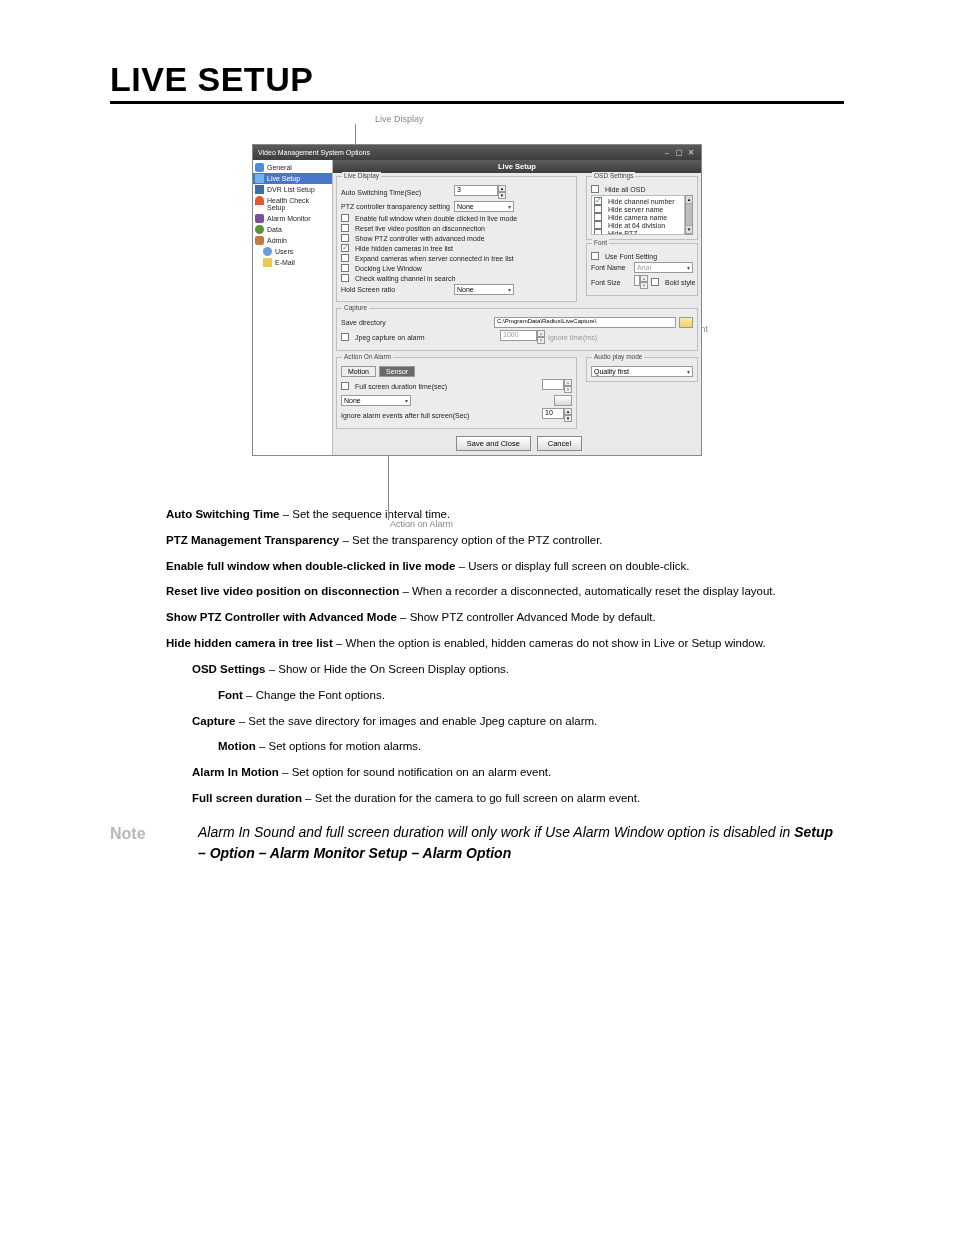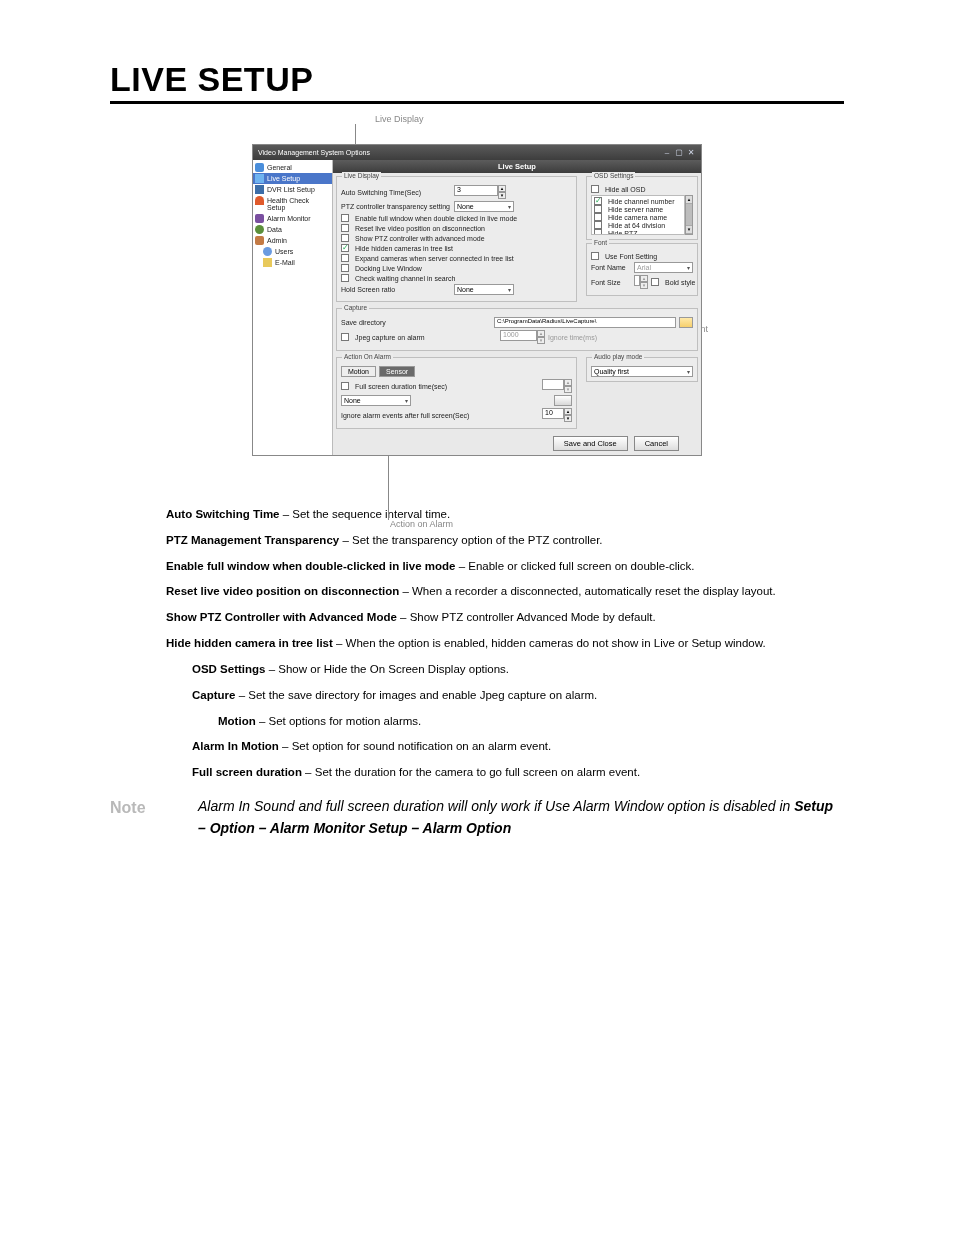--- a/index.html
+++ b/index.html
@@ -102,21 +102,21 @@
   .cbx { display: inline-block; width: 8px; height: 8px; border: 1px solid #777; background: #fff; margin-right: 3px; position: relative; flex-shrink: 0; }
   .cbx.checked::after { content:"✓"; position:absolute; top:-2px; left:0; font-size:8px; color:#2a5; }
   .toprow { display:flex; gap:3px; }
   .toprow .leftcol { flex: 1.2; }
   .toprow .rightcol { width: 118px; }
   .osdlist { height: 40px; overflow: hidden; border: 1px solid #bbb; background: #fff; padding: 1px 2px; }
   .osdlist .row { margin-bottom: 0; }
   .scrollbar { width: 8px; display:flex; flex-direction:column; border:1px solid #999; }
   .scrollbar span { flex:1; background:#ddd; border-bottom:1px solid #aaa; font-size:5px; text-align:center; }
   .disabled { color: #9a9a9a; }
-  .btnbar { text-align: right; padding: 4px 22px; }
+  .btnbar { text-align: center; padding: 4px 16px; }
   .winbtn { display:inline-block; border:1px solid #888; background:linear-gradient(#fff,#ddd); padding:2px 10px; font-size:7.5px; margin-left:4px; }
   .tabbtn { display:inline-block; border:1px solid #999; background:#eee; padding:1px 6px; }
   .tabbtn.active { background:#6a6a6a; color:#fff; }
   .browsebtn { width:14px; height:11px; border:1px solid #999; background:linear-gradient(#ffe9a8,#f6cf6c); }
 
   
   .annot-line-v { position:absolute; width:1px; background:#888; }
   .annot-label { position:absolute; font-size:9px; color:#888; white-space:nowrap; }
 
   
@@ -396,25 +396,26 @@
           <span class="winbtn">Cancel</span>
         </div>
       </div>
     </div>
   </div>
   </div>
 
   <div class="bodytext">
     <div class="para indent1"><strong>Auto Switching Time</strong><span> – Set the sequence interval time.</span></div>
     <div class="para indent1"><strong>PTZ Management Transparency</strong><span> – Set the transparency option of the PTZ controller.</span></div>
-    <div class="para indent1"><strong>Enable full window when double-clicked in live mode</strong><span> – Enable or clicked full screen on double-click.</span></div>
+    <div class="para indent1"><strong>Enable full window when double-clicked in live mode</strong><span> – Users or display full screen on double-click.</span></div>
     <div class="para indent1"><strong>Reset live video position on disconnection</strong><span> – When a recorder a disconnected, automatically reset the display layout.</span></div>
     <div class="para indent1"><strong>Show PTZ Controller with Advanced Mode</strong><span> – Show PTZ controller Advanced Mode by default.</span></div>
     <div class="para indent1"><strong>Hide hidden camera in tree list</strong><span> – When the option is enabled, hidden cameras do not show in Live or Setup window.</span></div>
     <div class="para indent2"><strong>OSD Settings</strong><span> – Show or Hide the On Screen Display options.</span></div>
+    <div class="para indent3"><strong>Font</strong><span> – Change the Font options.</span></div>
     <div class="para indent2"><strong>Capture</strong><span> – Set the save directory for images and enable Jpeg capture on alarm.</span></div>
     <div class="para indent3"><strong>Motion</strong><span> – Set options for motion alarms.</span></div>
     <div class="para indent2"><strong>Alarm In Motion</strong><span> – Set option for sound notification on an alarm event.</span></div>
     <div class="para indent2"><strong>Full screen duration</strong><span> – Set the duration for the camera to go full screen on alarm event.</span></div>
 
     <div class="note-row">
       <div class="note-label">Note</div>
       <div class="note-text">
         <span>Alarm In Sound and full screen duration will only work if Use Alarm Window option is disabled in </span><strong>Setup – Option – Alarm Monitor Setup – Alarm Option</strong>
       </div>

